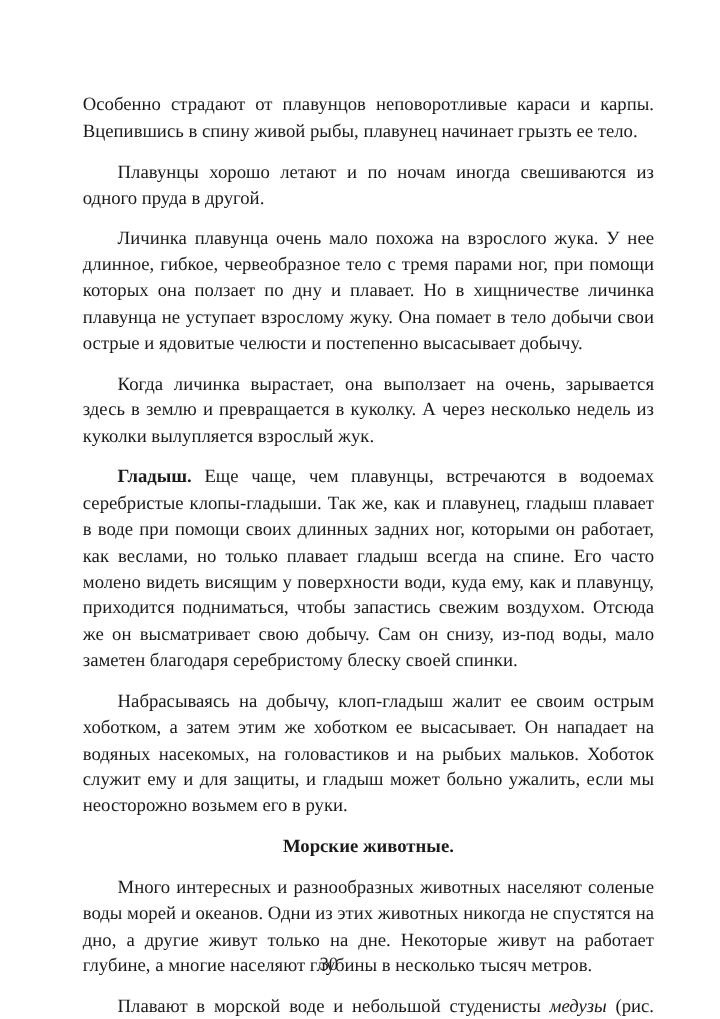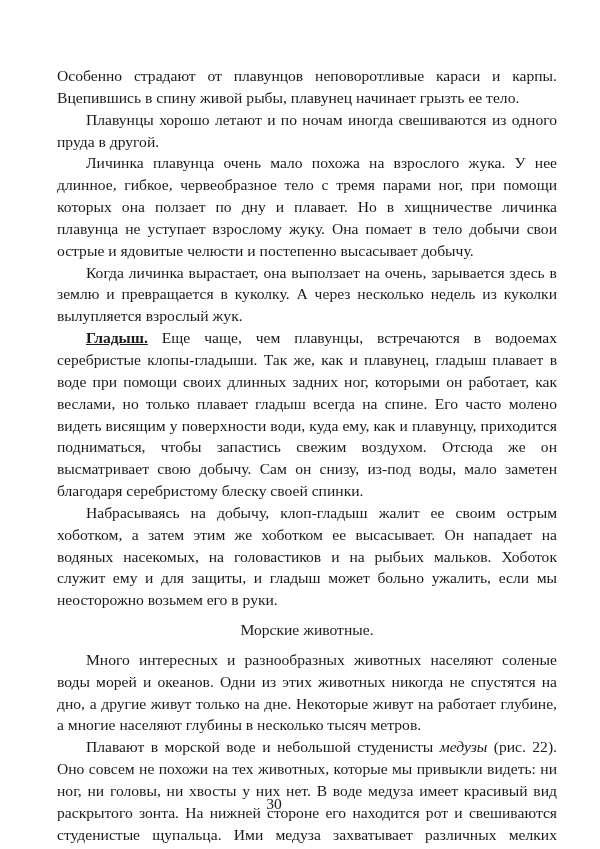--- a/index.html
+++ b/index.html
@@ -2,28 +2,28 @@
 <html><head>
 <meta charset="utf-8">
 <style>
   html, body { margin:0; padding:0; background:#ffffff; }
   body { width:600px; height:849px; position:relative; overflow:hidden; }
   .page {
     position:absolute; left:57px; top:65px; width:500px;
     font-family:"Liberation Serif", serif; font-size:15.6px; line-height:21.85px;
     color:#1a1a1a;
   }
-  .p { text-align:justify; text-indent:29px; margin:0; }
+  .p { text-align:justify; text-indent:29px; margin:12px; }
   .p.noindent { text-indent:0; }
   .p.last-just { text-align-last:justify; }
   .heading {
-    text-align:center; font-weight:normal; font-size:15.6px; margin:0;
+    text-align:center; font-weight:bold; font-size:15.6px; margin:0;
     margin-top:8px; margin-bottom:8px; line-height:21.85px;
   }
-  b { font-weight:bold;text-decoration:underline; }
+  b { font-weight:bold; }
   i { }
   .pagenum {
     position:absolute; left:0; width:548px; top:795px; text-align:center;
     font-family:"Liberation Serif", serif; font-size:15.6px; color:#1a1a1a;
   }
 </style>
 </head>
 <body>
 
 <div class="page">

